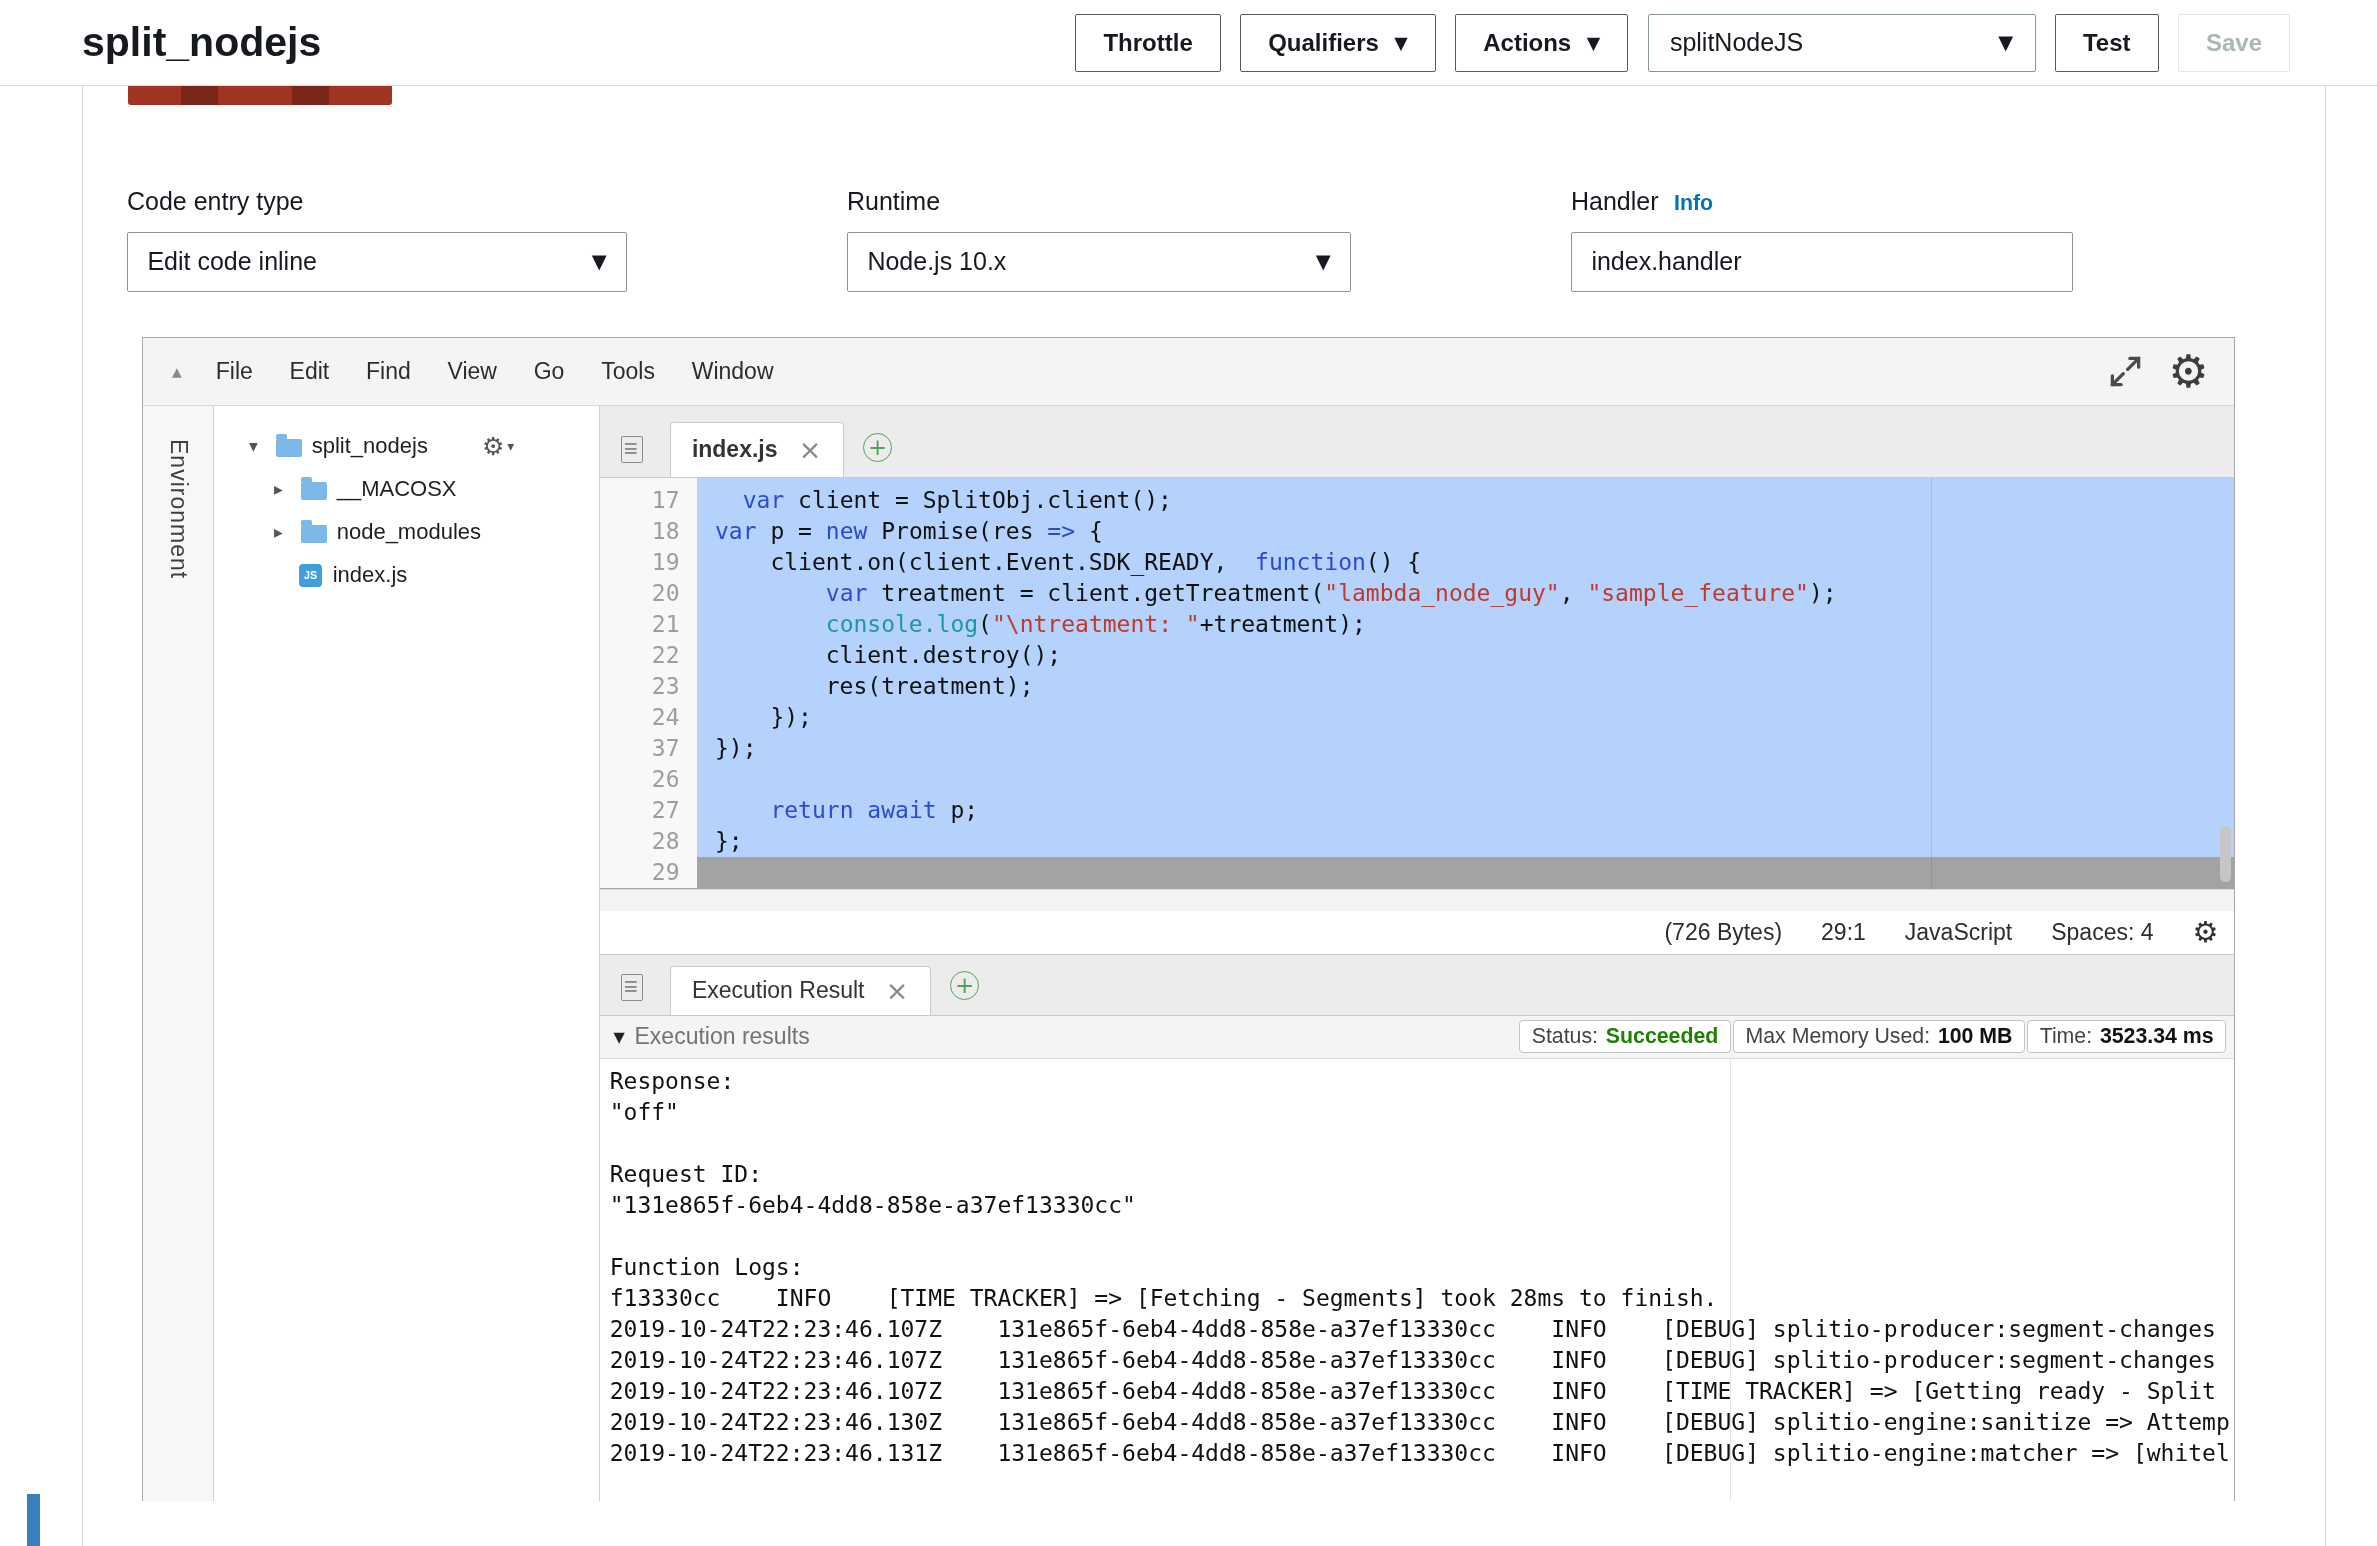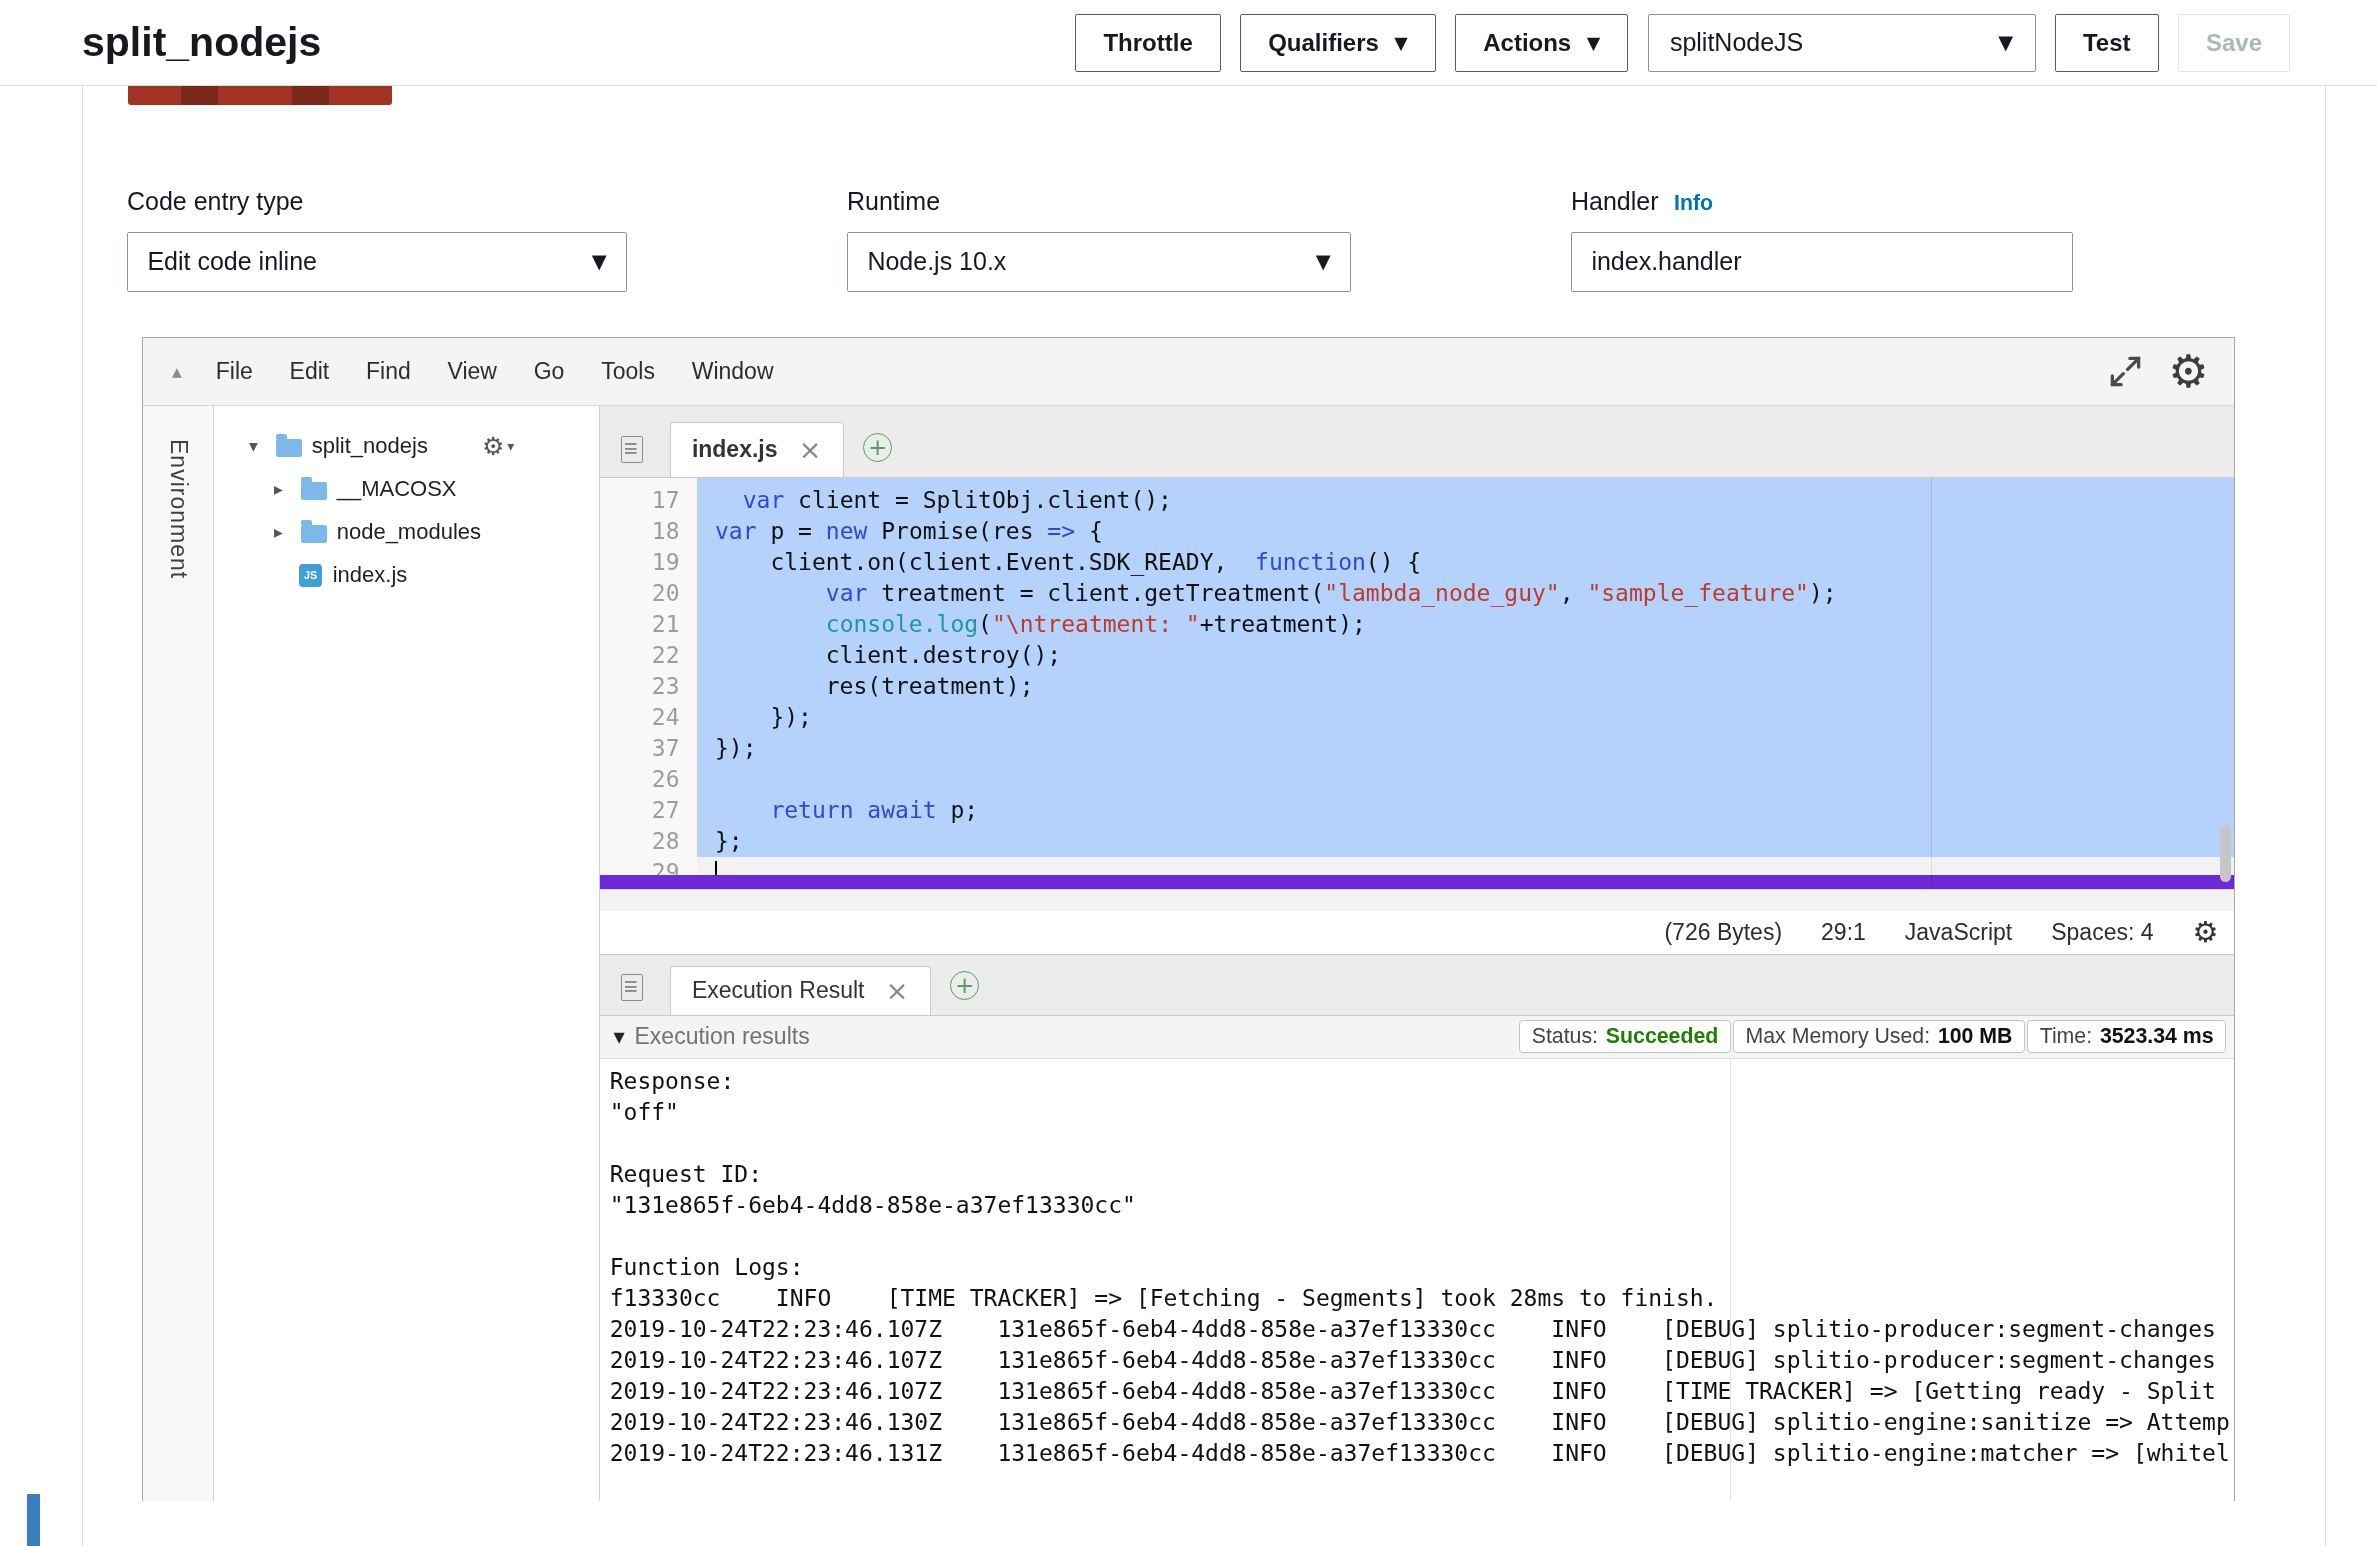--- a/index.html
+++ b/index.html
@@ -90,21 +90,21 @@
     background-size:11.6px 1.9px; background-position:2.9px 5.8px,2.9px 10.7px,2.9px 15.5px; background-repeat:no-repeat; }
   .tab { height:55px; background:#fff; border:1px solid #c9c9c9; border-bottom:none; border-radius:3.9px 3.9px 0 0;
     display:flex; align-items:center; padding:0 21.3px; font-size:23px; font-weight:700; color:#333; cursor:pointer; }
   .tab .close { margin-left:21.3px; color:#8a8a8a; font-size:27px; font-weight:400; }
   .results-tabbar { height:62px; border-top:1px solid #c9c9c9; }
   .results-tabbar .tab { height:49px; font-weight:400; }
   .plus-btn { width:29px; height:29px; border:1.9px solid #55a05f; border-radius:50%; color:#55a05f;
     display:flex; align-items:center; justify-content:center; font-size:23px; margin:0 0 14.6px 19.4px; flex:none; cursor:pointer; }
 
   
-  .code-pane { height:433px; position:relative; background:#6d28d9; overflow:hidden; }
+  .code-pane { height:433px; position:relative; background:#a3a3a3; overflow:hidden; }
   .code-row { display:flex; overflow:hidden; }
   .ln { width:97px; flex:none; text-align:right; padding-right:17.5px; color:#9d9d9d; background:#f8f8f8;
     font-family:"DejaVu Sans Mono",monospace; font-size:23px; line-height:31px; }
   .code-text { flex:1; white-space:pre; font-family:"DejaVu Sans Mono",monospace; font-size:23px; line-height:31px;
     padding-left:18px; color:#111; min-width:0; }
   .code-text.sel { background:#b4d2fb; }
   .code-text.active { background:#f2f2f2; }
   .tok-k { color:#2b4bd3; }
   .tok-s { color:#c03a2b; }
   .tok-f { color:#1d97a3; }
@@ -297,21 +297,21 @@
                 <span class="code-text sel"></span>
               </div>
               <div class="code-row" style="height: 31px;">
                 <span class="ln">27</span>
                 <span class="code-text sel"><span>    </span><span class="tok-k">return</span><span> </span><span class="tok-k">await</span><span> p;</span></span>
               </div>
               <div class="code-row" style="height: 31px;">
                 <span class="ln">28</span>
                 <span class="code-text sel"><span>};</span></span>
               </div>
-              <div class="code-row" style="height: 18px;">
+              <div class="code-row" style="height: 31px; flex-direction: column;">
                 <span class="ln">29</span>
                 <span class="code-text active"><span class="cursor"></span></span>
               </div>
             </div>
           <div class="print-margin"></div>
           <div class="vthumb"></div>
           <div class="hscroll"></div>
         </div>
 
         <div class="statusbar">

